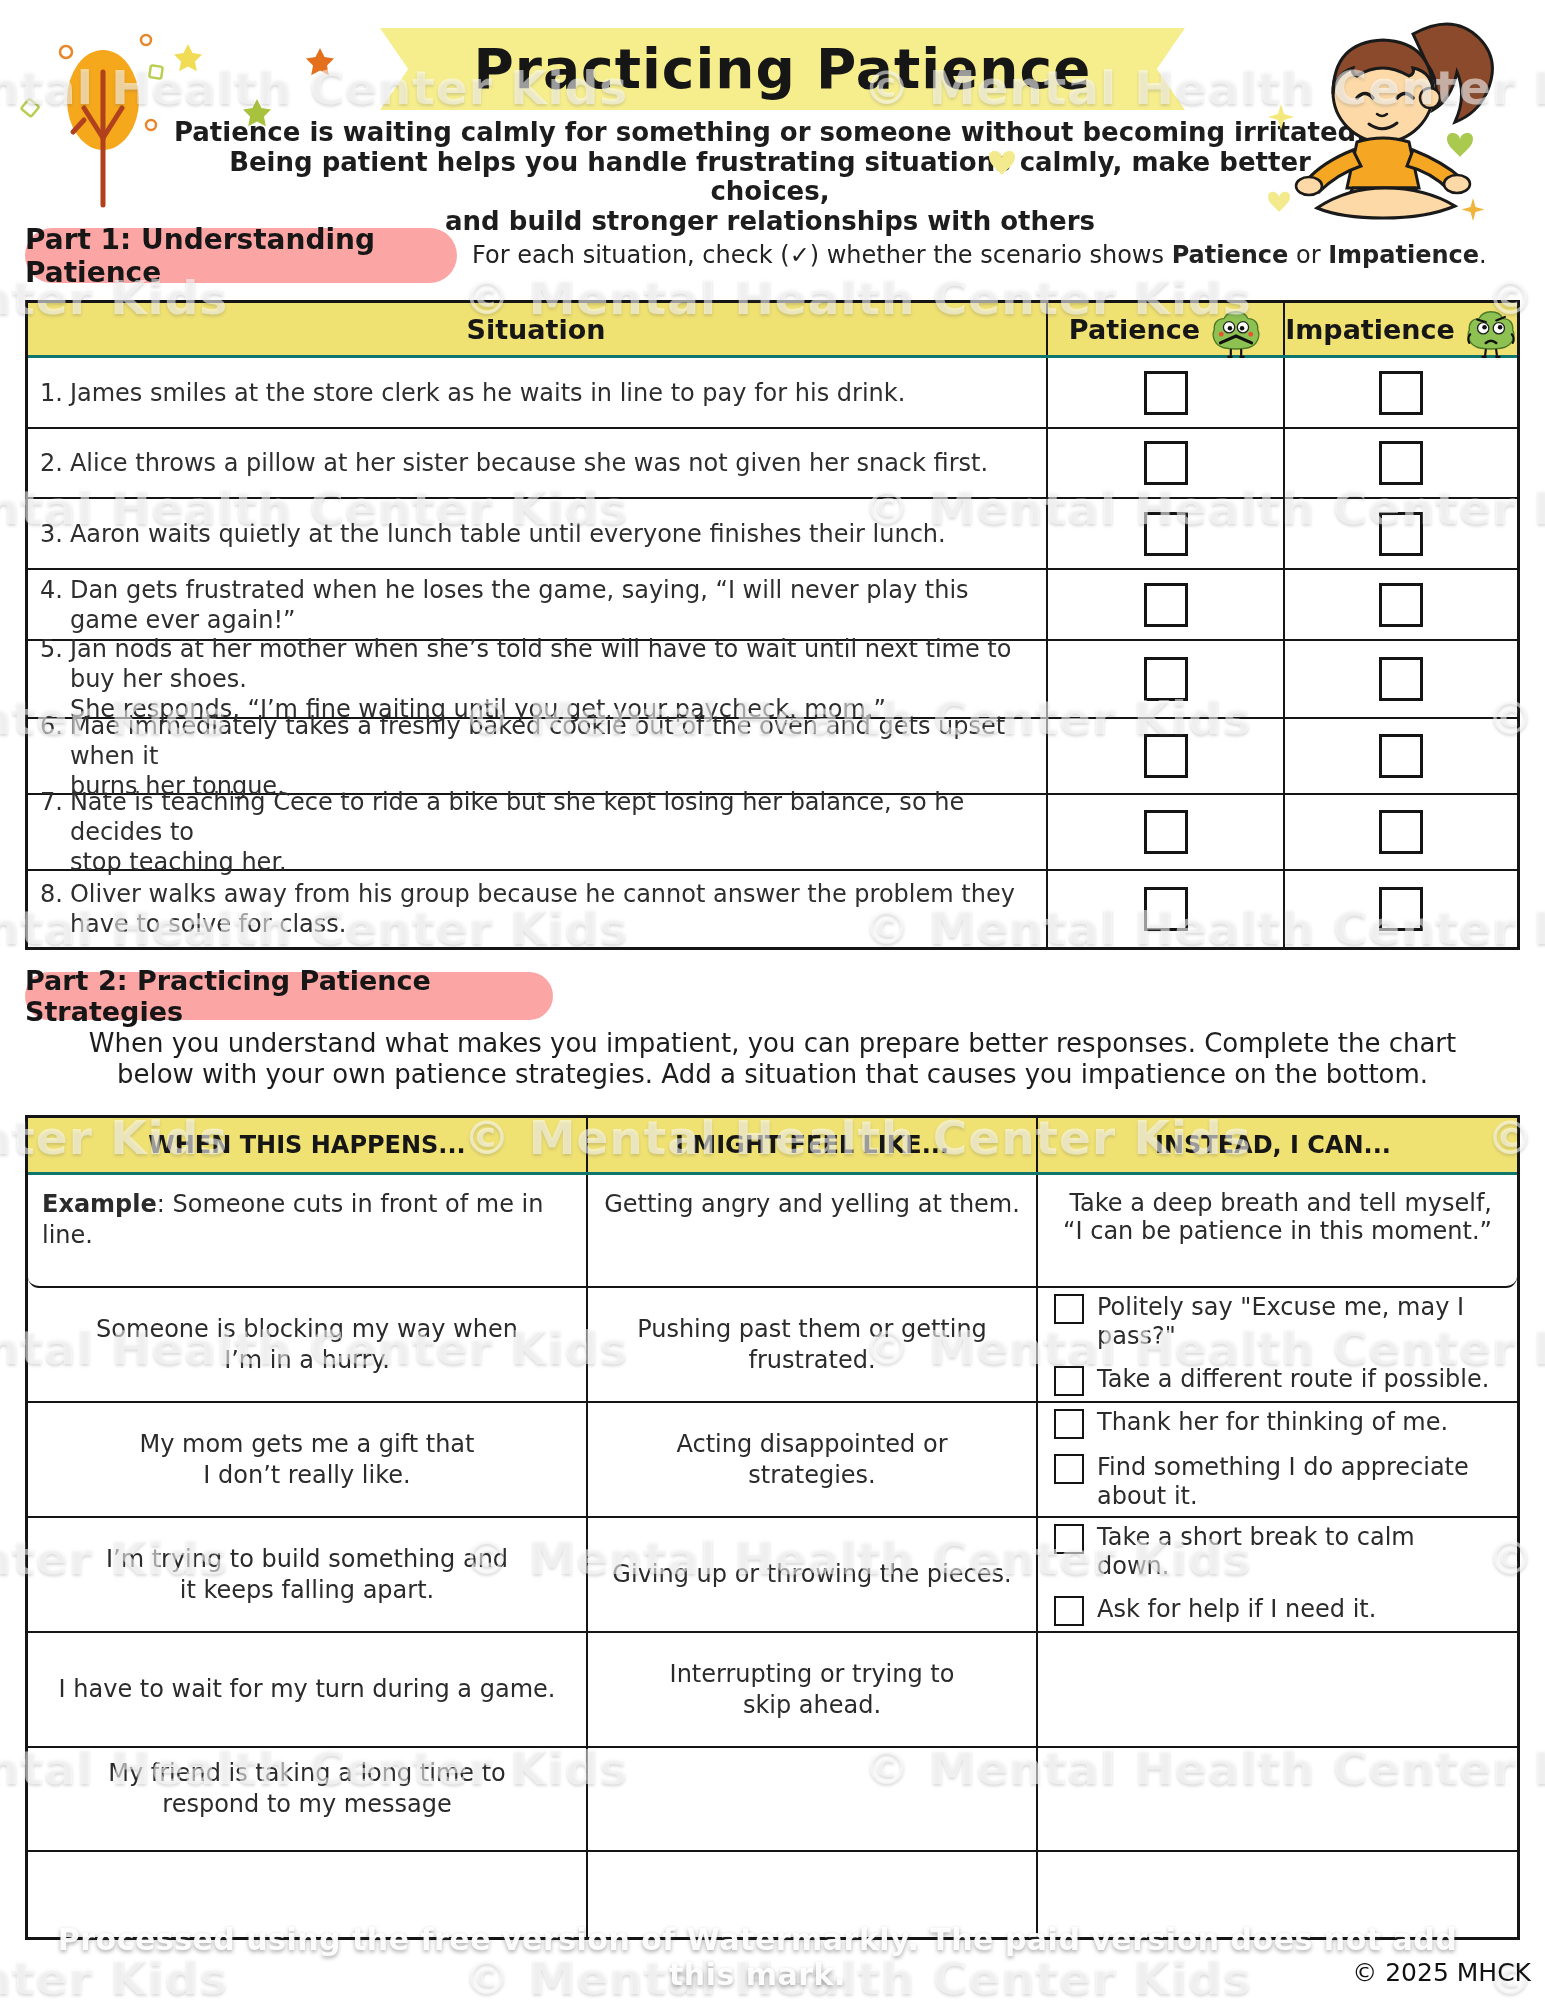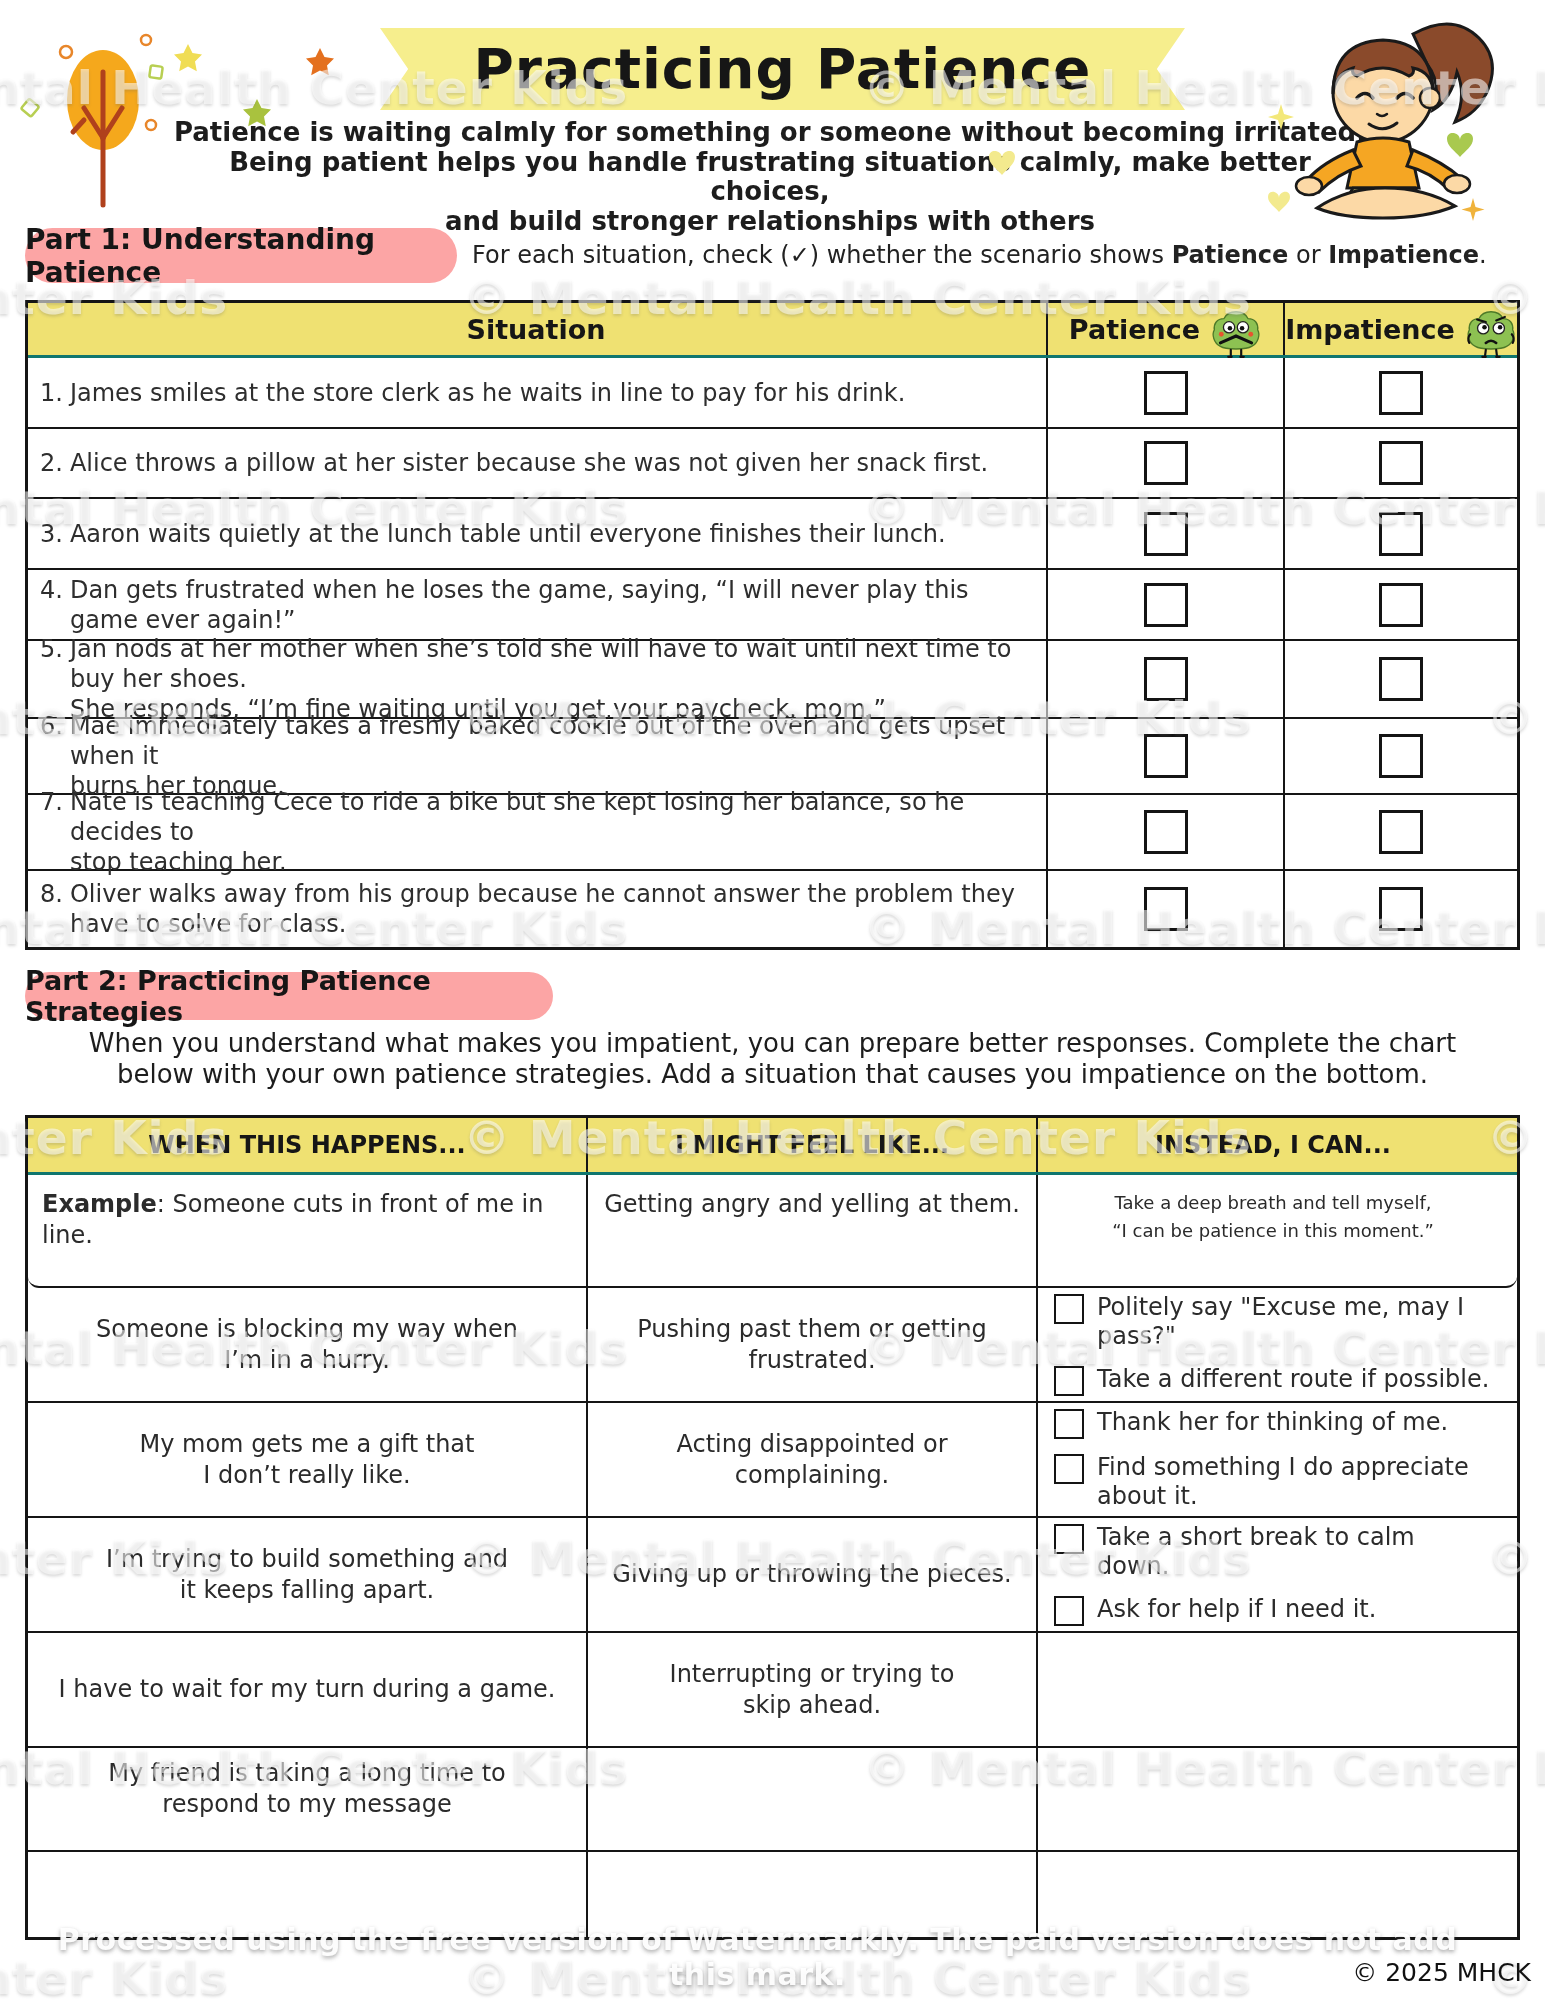--- a/index.html
+++ b/index.html
@@ -47,21 +47,21 @@
   .sit-wrap { display:flex; align-items:flex-start; font-size:24px; line-height:30px; color:#2e2e2e; }
   .sit-num { margin-right:7px; white-space:nowrap; }
   .checkbox { width:44px; height:44px; border:3px solid #141414; background:#fff; }
   
   .c-when { width:560px; flex-direction:column; justify-content:center; text-align:center;
     font-size:24px; line-height:31px; padding:6px 14px; }
   .c-feel { width:450px; flex-direction:column; justify-content:center; text-align:center;
     font-size:24px; line-height:31px; padding:6px 14px; }
   .c-instead { width:479px; flex-direction:column; justify-content:center; align-items:flex-start;
     font-size:24px; line-height:29px; padding:8px 25px 8px 16px; }
-  .c-instead.center { align-items:center; text-align:center; font-size:18px; line-height:28px; }
+  .c-instead.center { align-items:flex-end; text-align:center; font-size:24px; line-height:28px; }
   .ex-when { align-items:flex-start; text-align:left; justify-content:flex-start; padding-top:14px; }
   .p2h { font-size:24px; font-weight:800; color:#161616; justify-content:center; text-align:center; }
   .chk-item { display:flex; align-items:flex-start; margin:7px 0; }
   .chk-box { width:30px; height:30px; border:2.5px solid #141414; background:#fff;
     margin-right:13px; flex-shrink:0; margin-top:1px; }
 
   
   .wm-layer { position:absolute; inset:0; pointer-events:none; z-index:5; overflow:hidden; }
   .wm-band { position:absolute; white-space:nowrap; font-size:47px; font-weight:600;
     color:rgba(255,255,255,0.55); text-shadow:0 2px 3px rgba(90,90,90,0.22); letter-spacing:1px; }
@@ -361,21 +361,21 @@
       </div>
     </div>
 
     <div class="trow" style="height:115px;">
       <div class="cell c-when">
         <div>My mom gets me a gift that</div>
           <div>I don’t really like.</div>
       </div>
       <div class="cell c-feel">
         <div>Acting disappointed or</div>
-          <div>complaining.</div>
+          <div>strategies.</div>
       </div>
       <div class="cell c-instead">
         <div class="chk-item">
             <div class="chk-box"></div>
             <span>Thank her for thinking of me.</span>
           </div>
         <div class="chk-item">
             <div class="chk-box"></div>
             <span>Find something I do appreciate about it.</span>
           </div>

